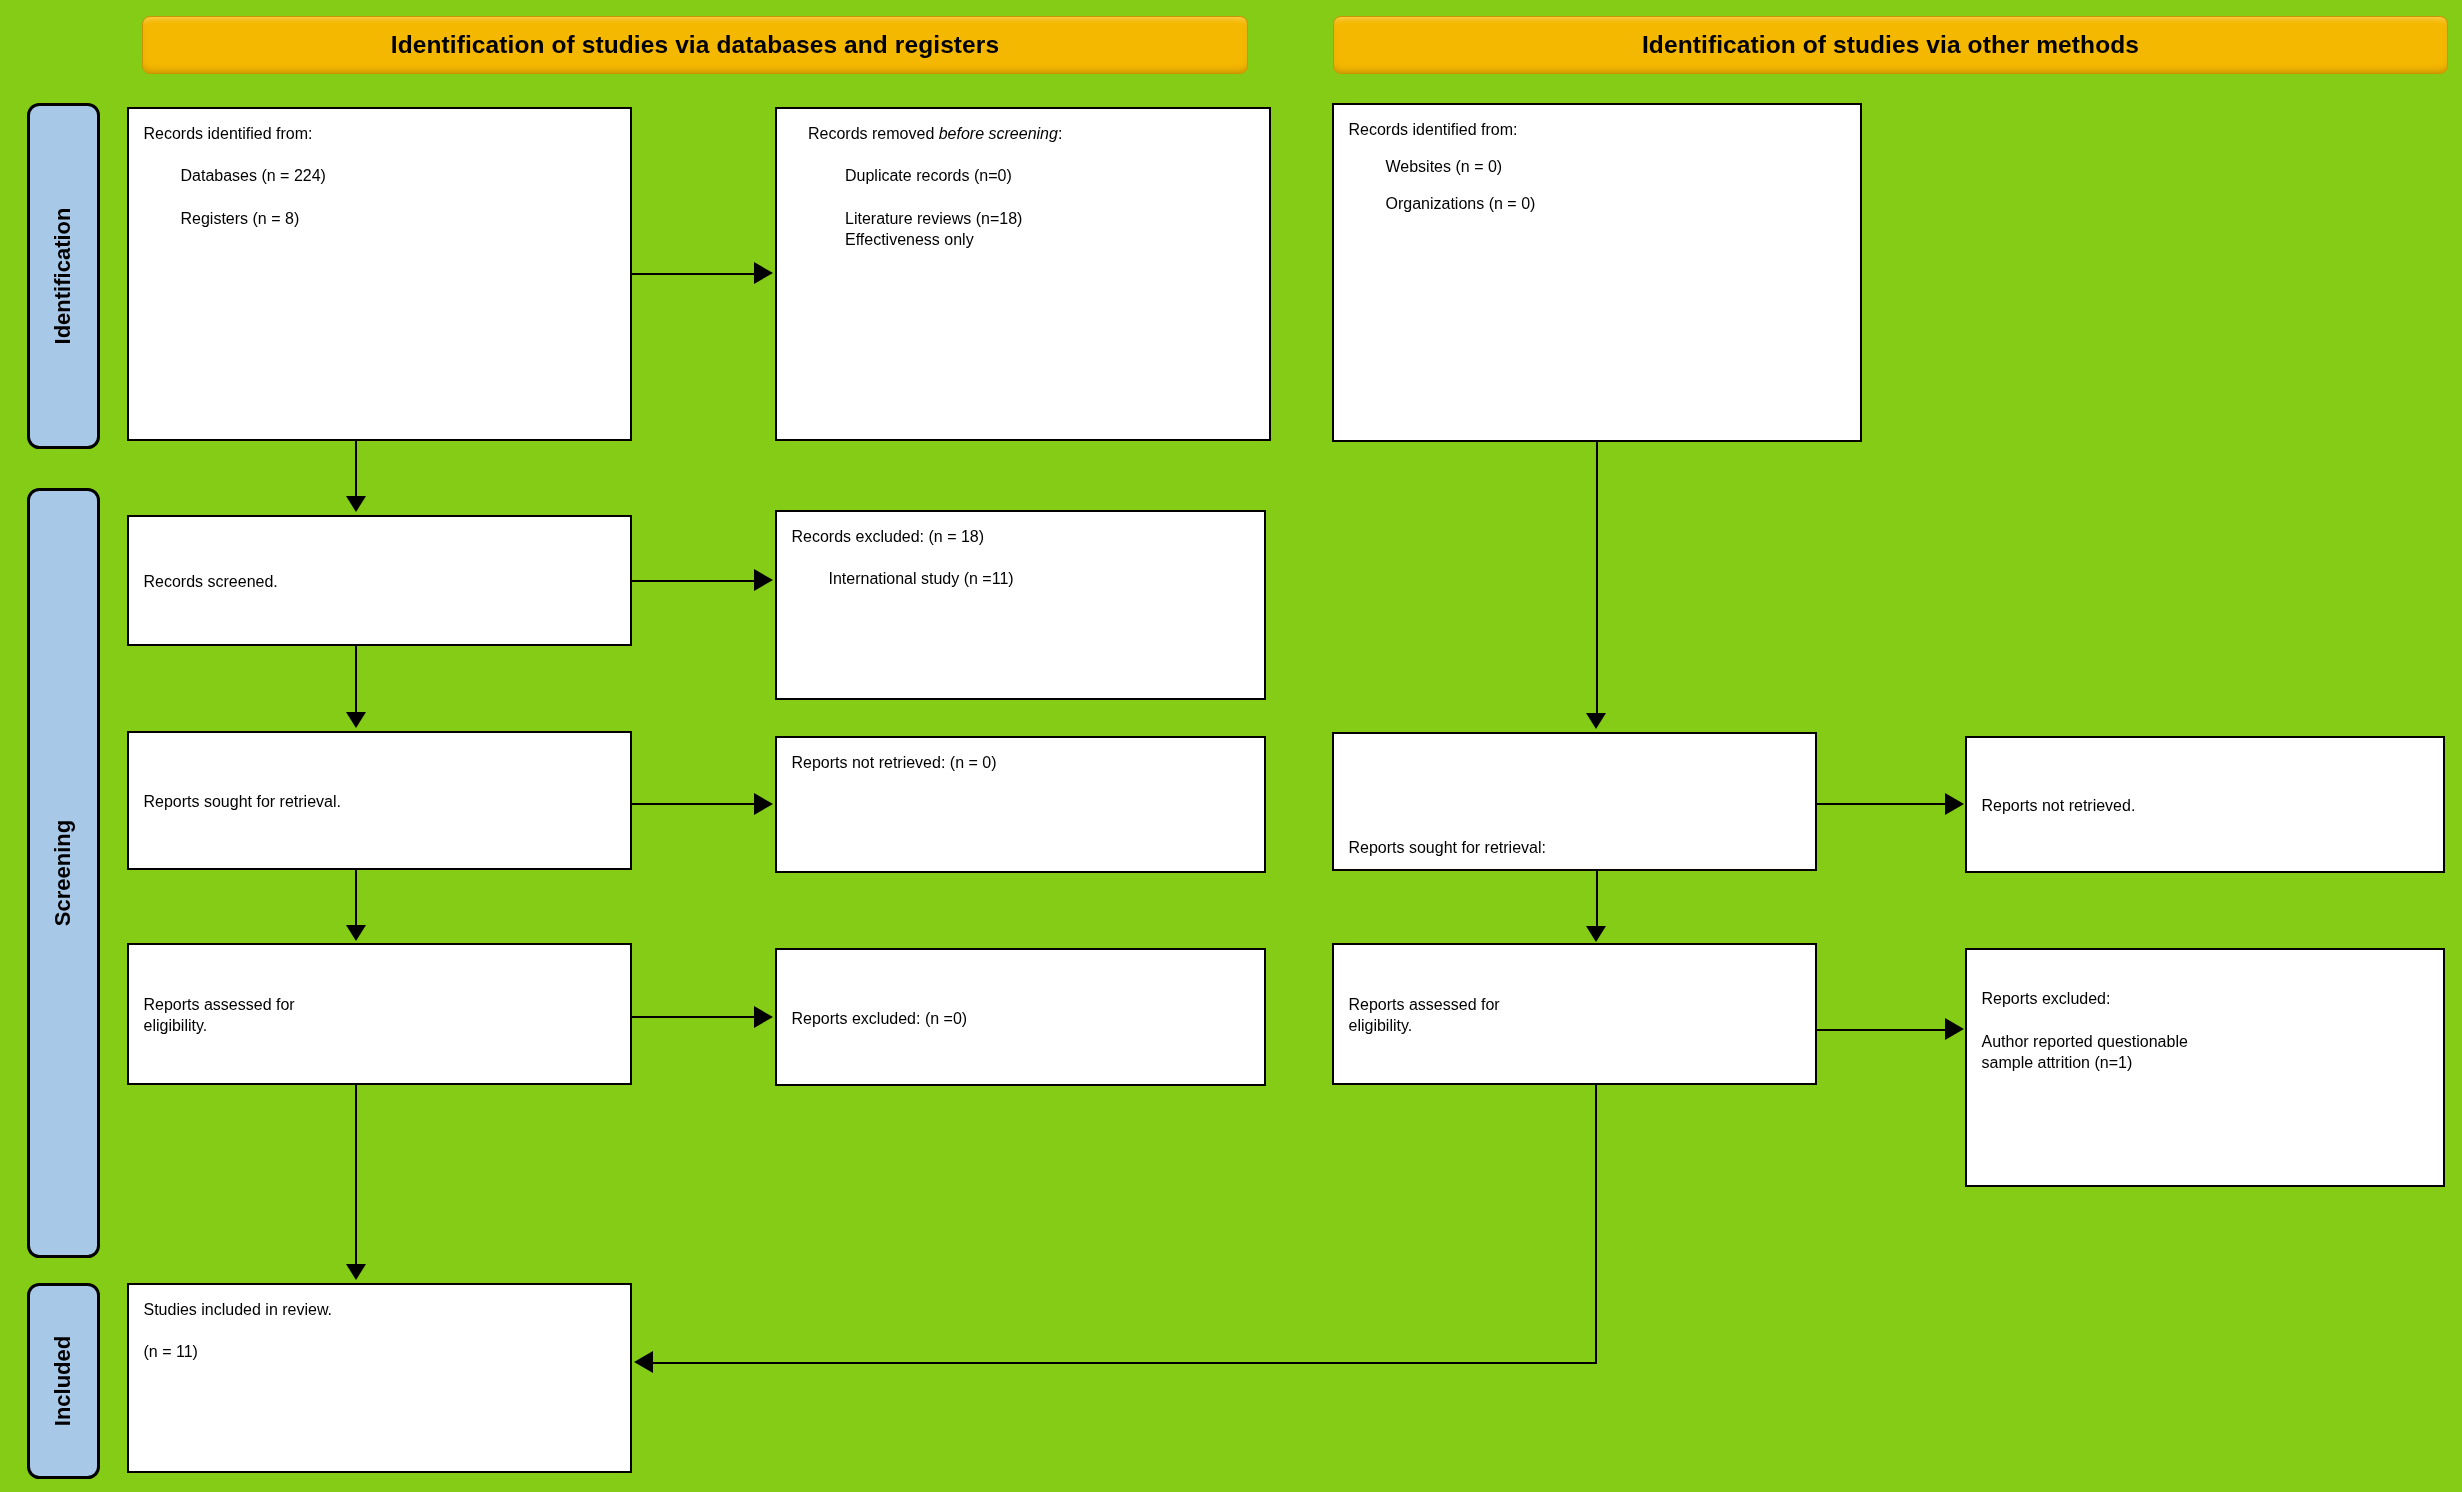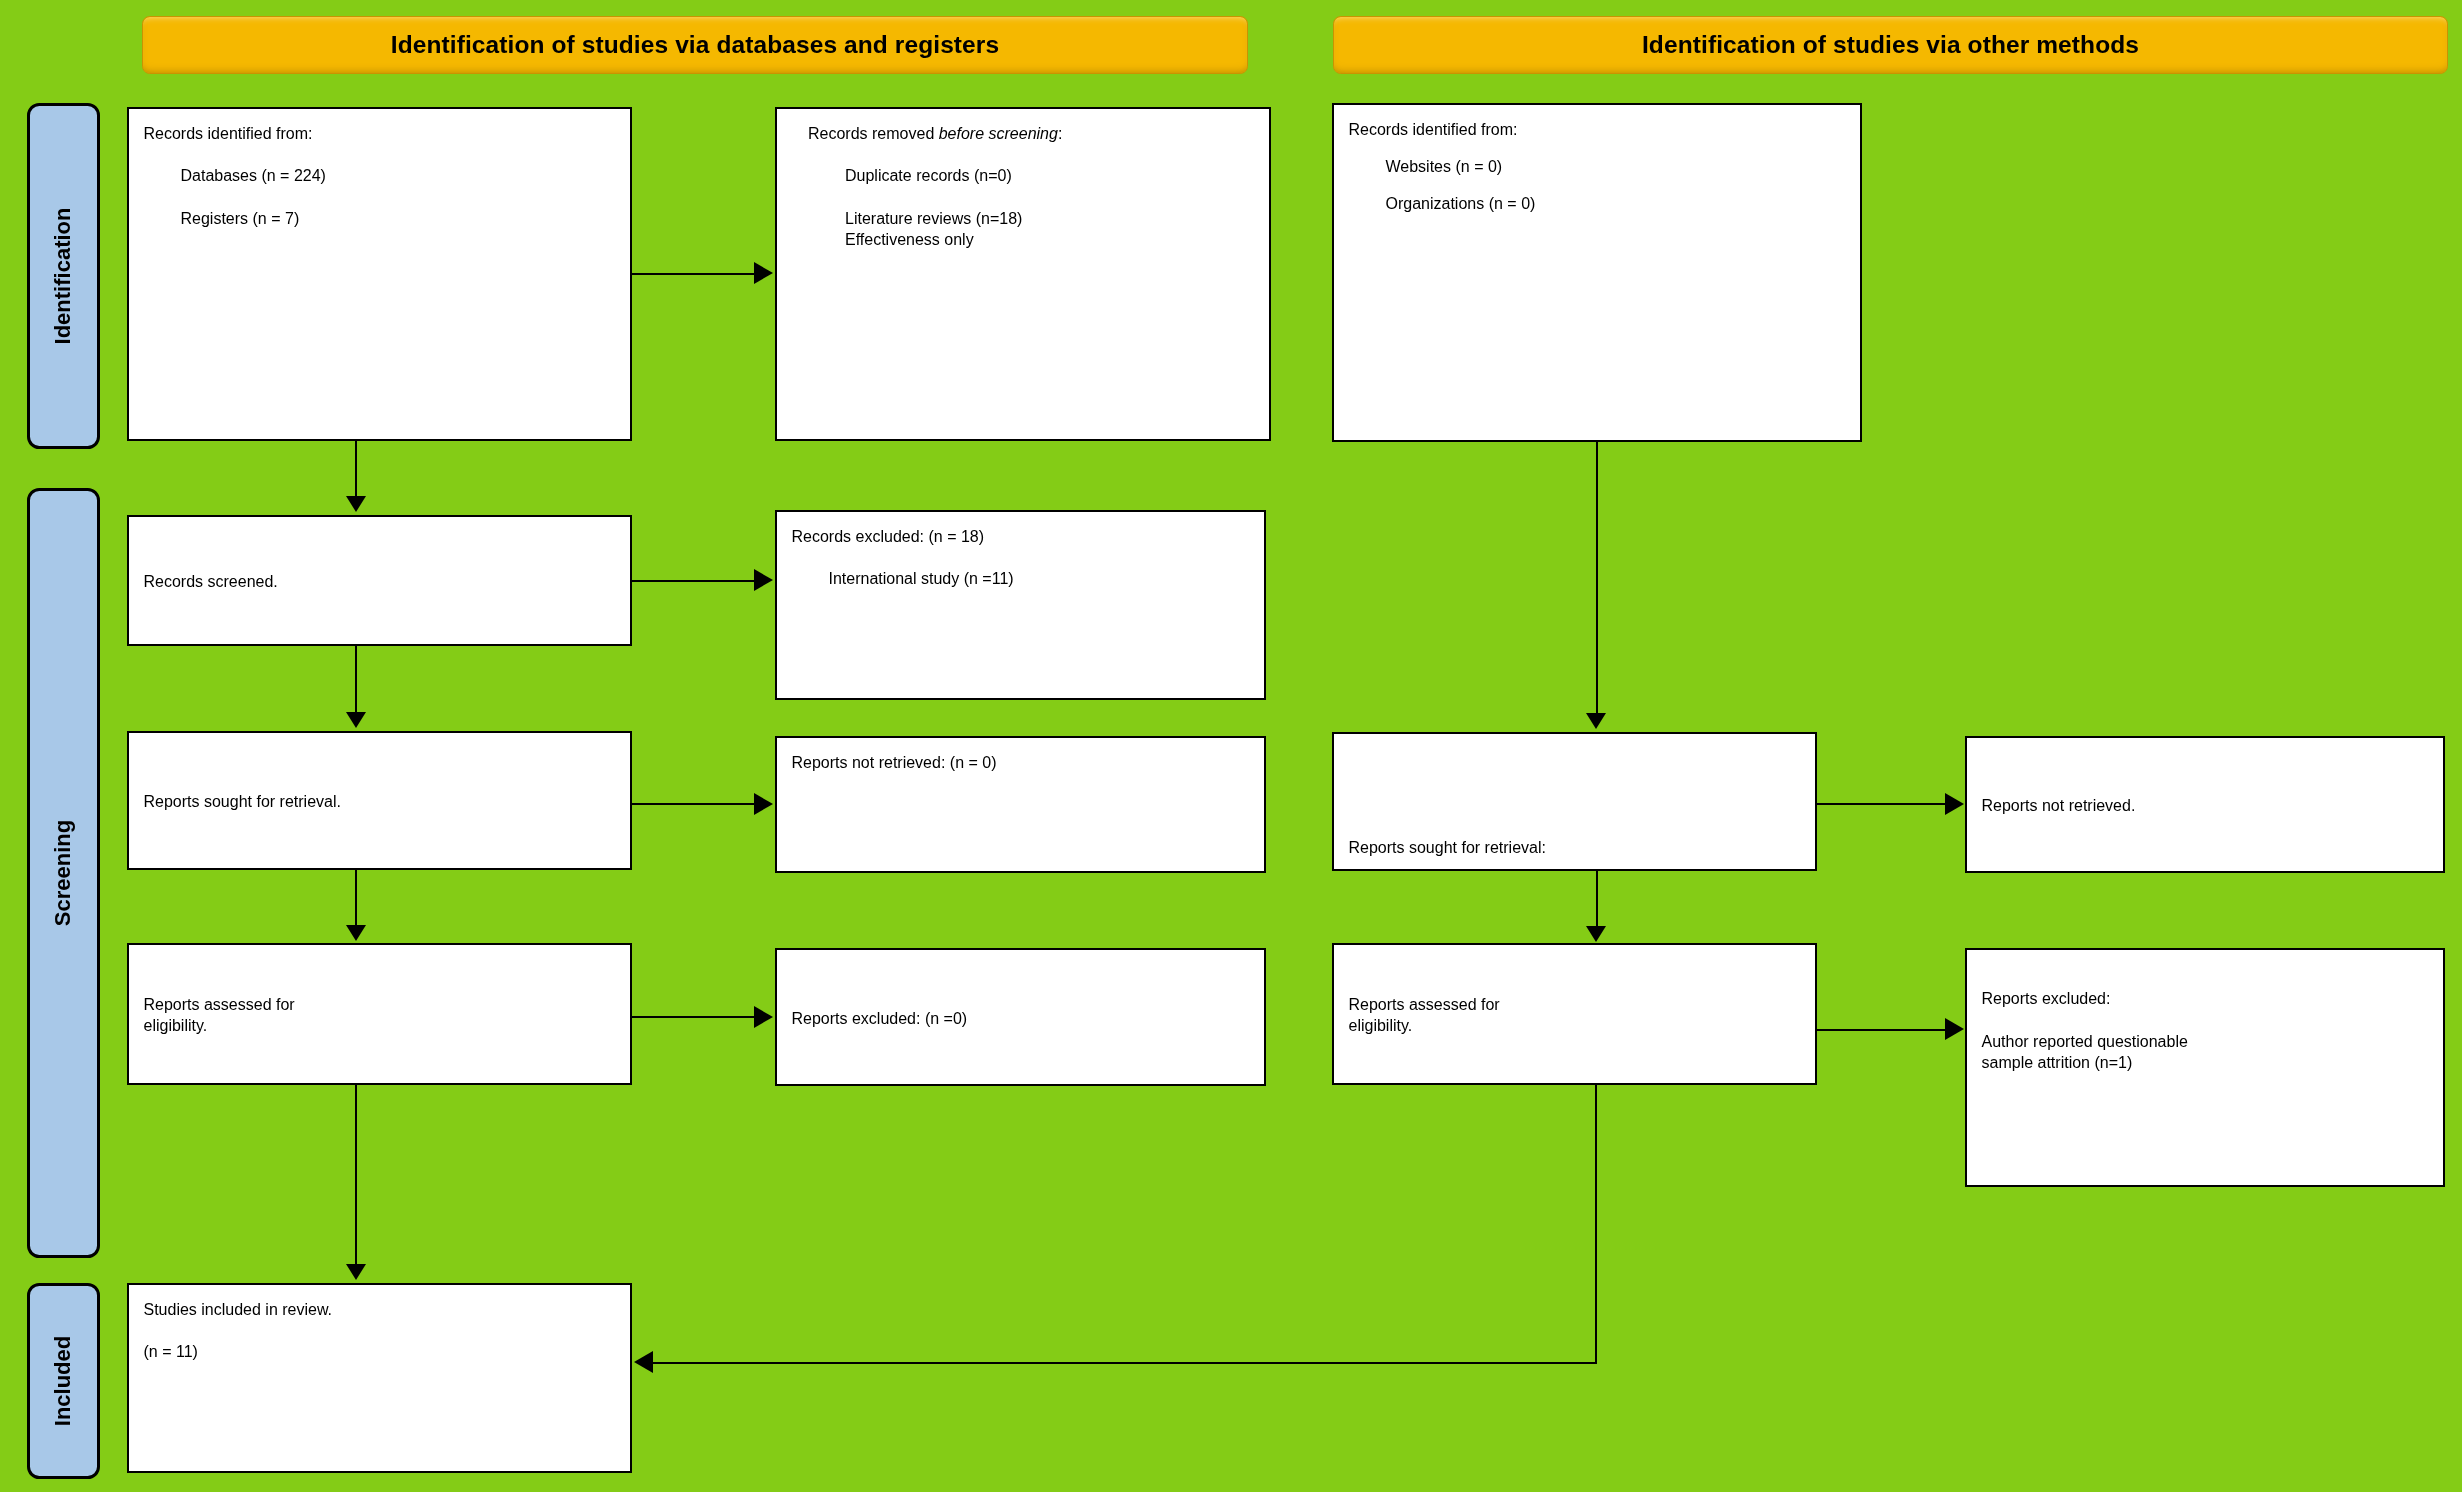--- a/index.html
+++ b/index.html
@@ -101,21 +101,21 @@
     <span>Screening</span>
   </div>
 
   <div class="stage" style="left:27px;top:1283px;width:67px;height:190px;">
     <span>Included</span>
   </div>
 
   <div class="box" style="left:127px;top:107px;width:505px;height:334px;">
     <span class="ln">Records identified from:</span>
     <span class="ln indent gap">Databases (n = 224)</span>
-    <span class="ln indent gap">Registers (n = 7)</span>
+    <span class="ln indent gap">Registers (n = 8)</span>
   </div>
 
   <div class="box" style="left:775px;top:107px;width:496px;height:334px;padding-left:31px;">
     <span class="ln"><span>Records removed </span><em>before screening</em><span>:</span></span>
     <span class="ln indent gap">Duplicate records (n=0)</span>
     <span class="ln indent gap">Literature reviews (n=18)</span>
     <span class="ln indent">Effectiveness only</span>
   </div>
 
   <div class="box" style="left:127px;top:515px;width:505px;height:131px;display:flex;align-items:center;">

